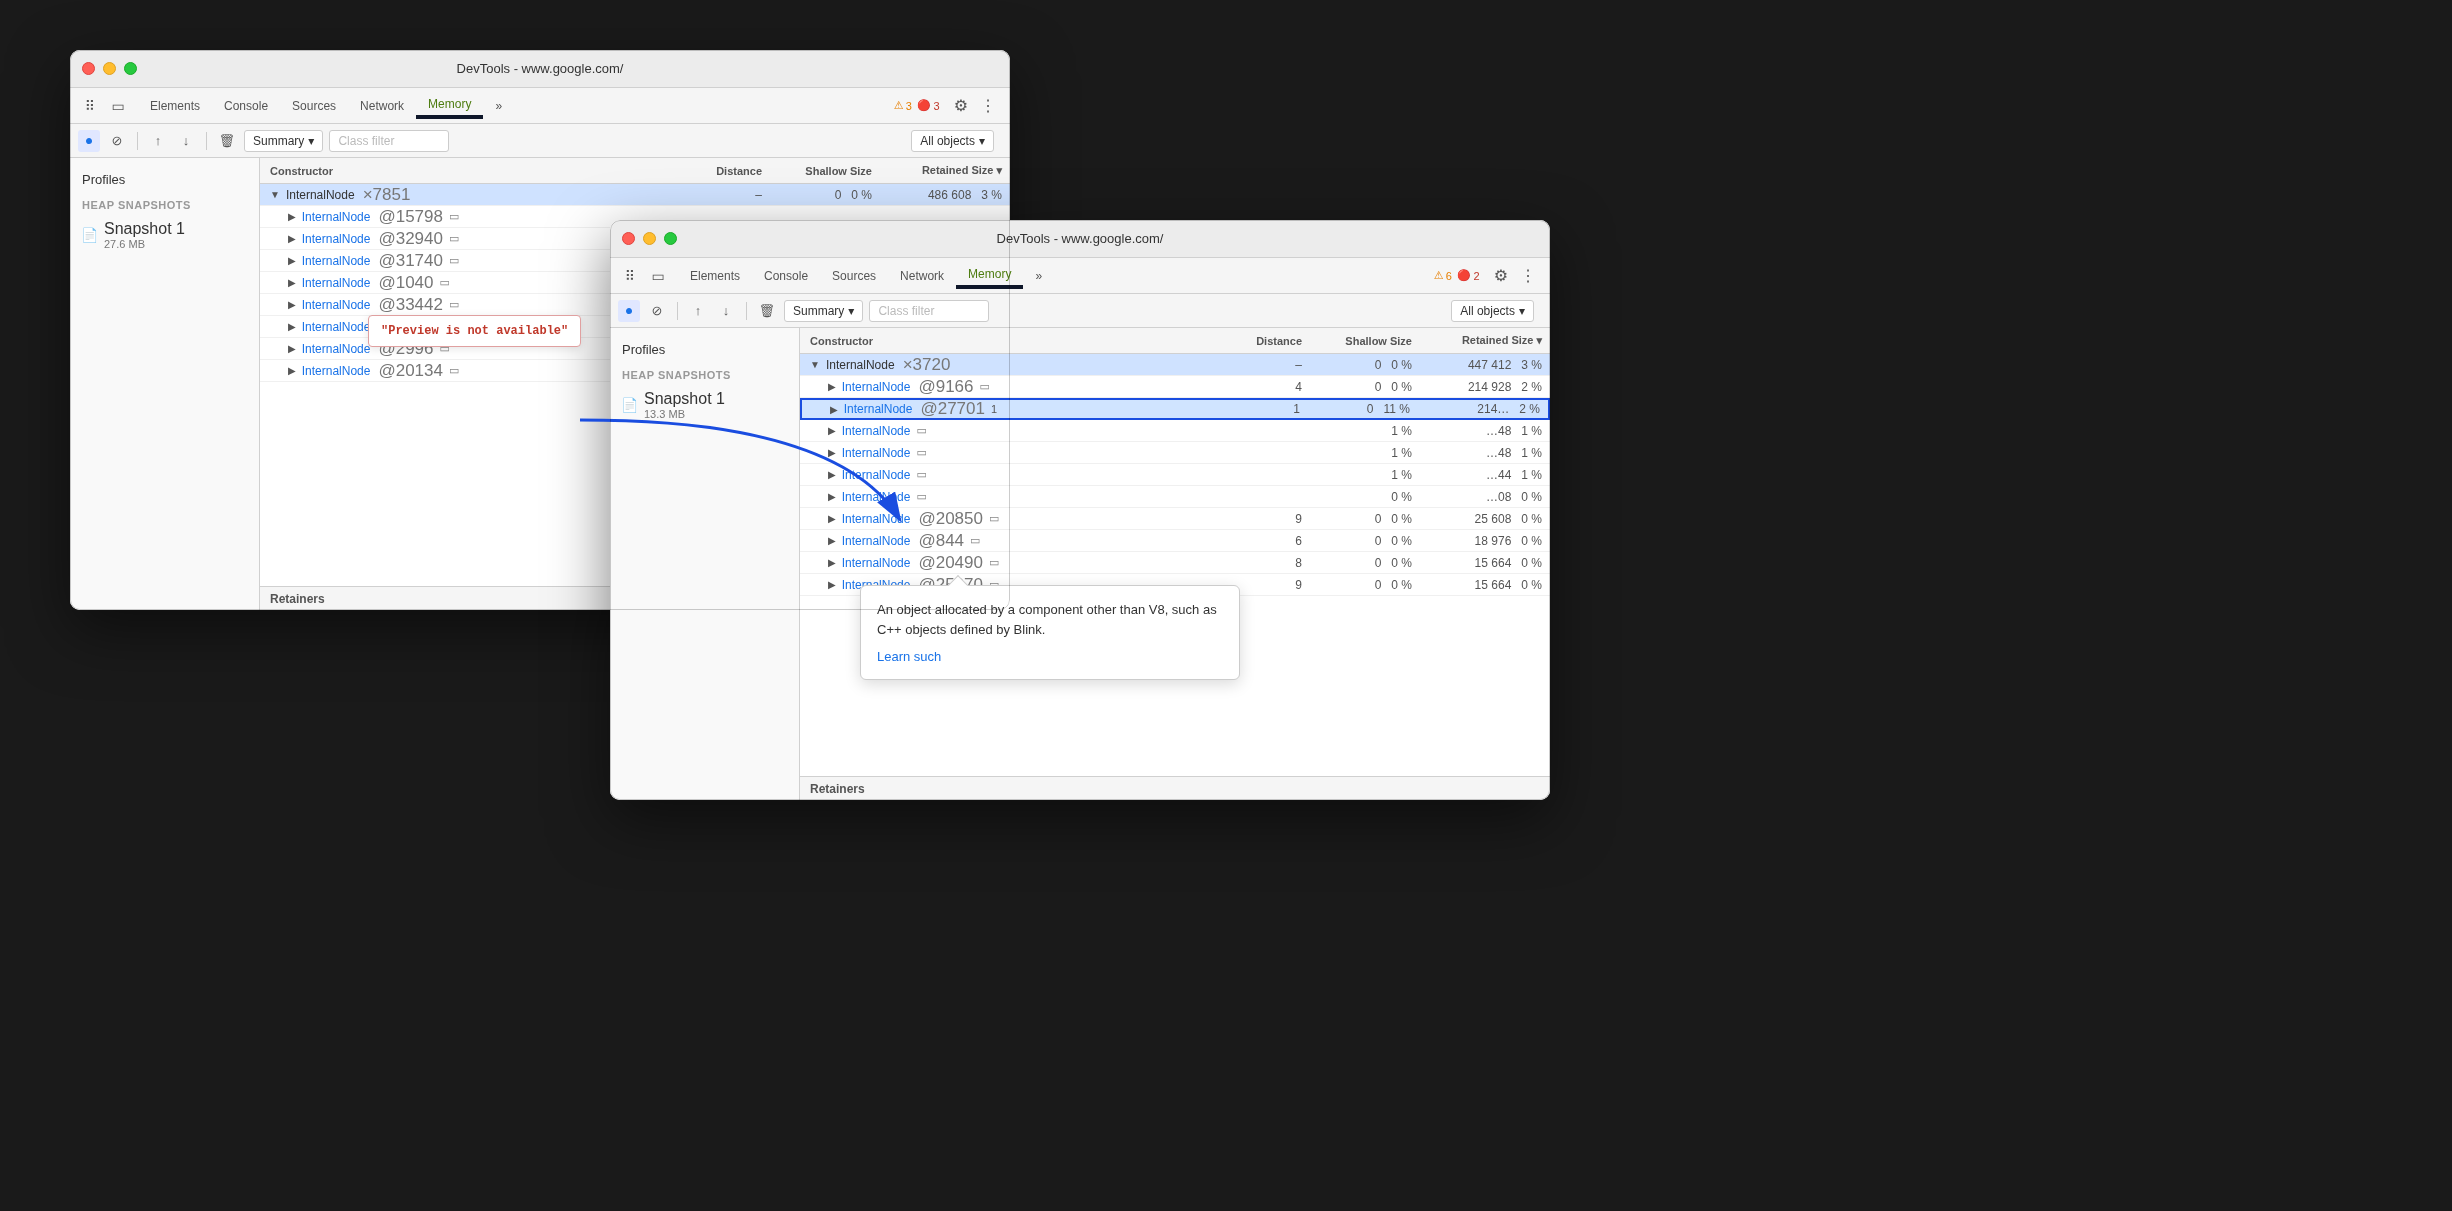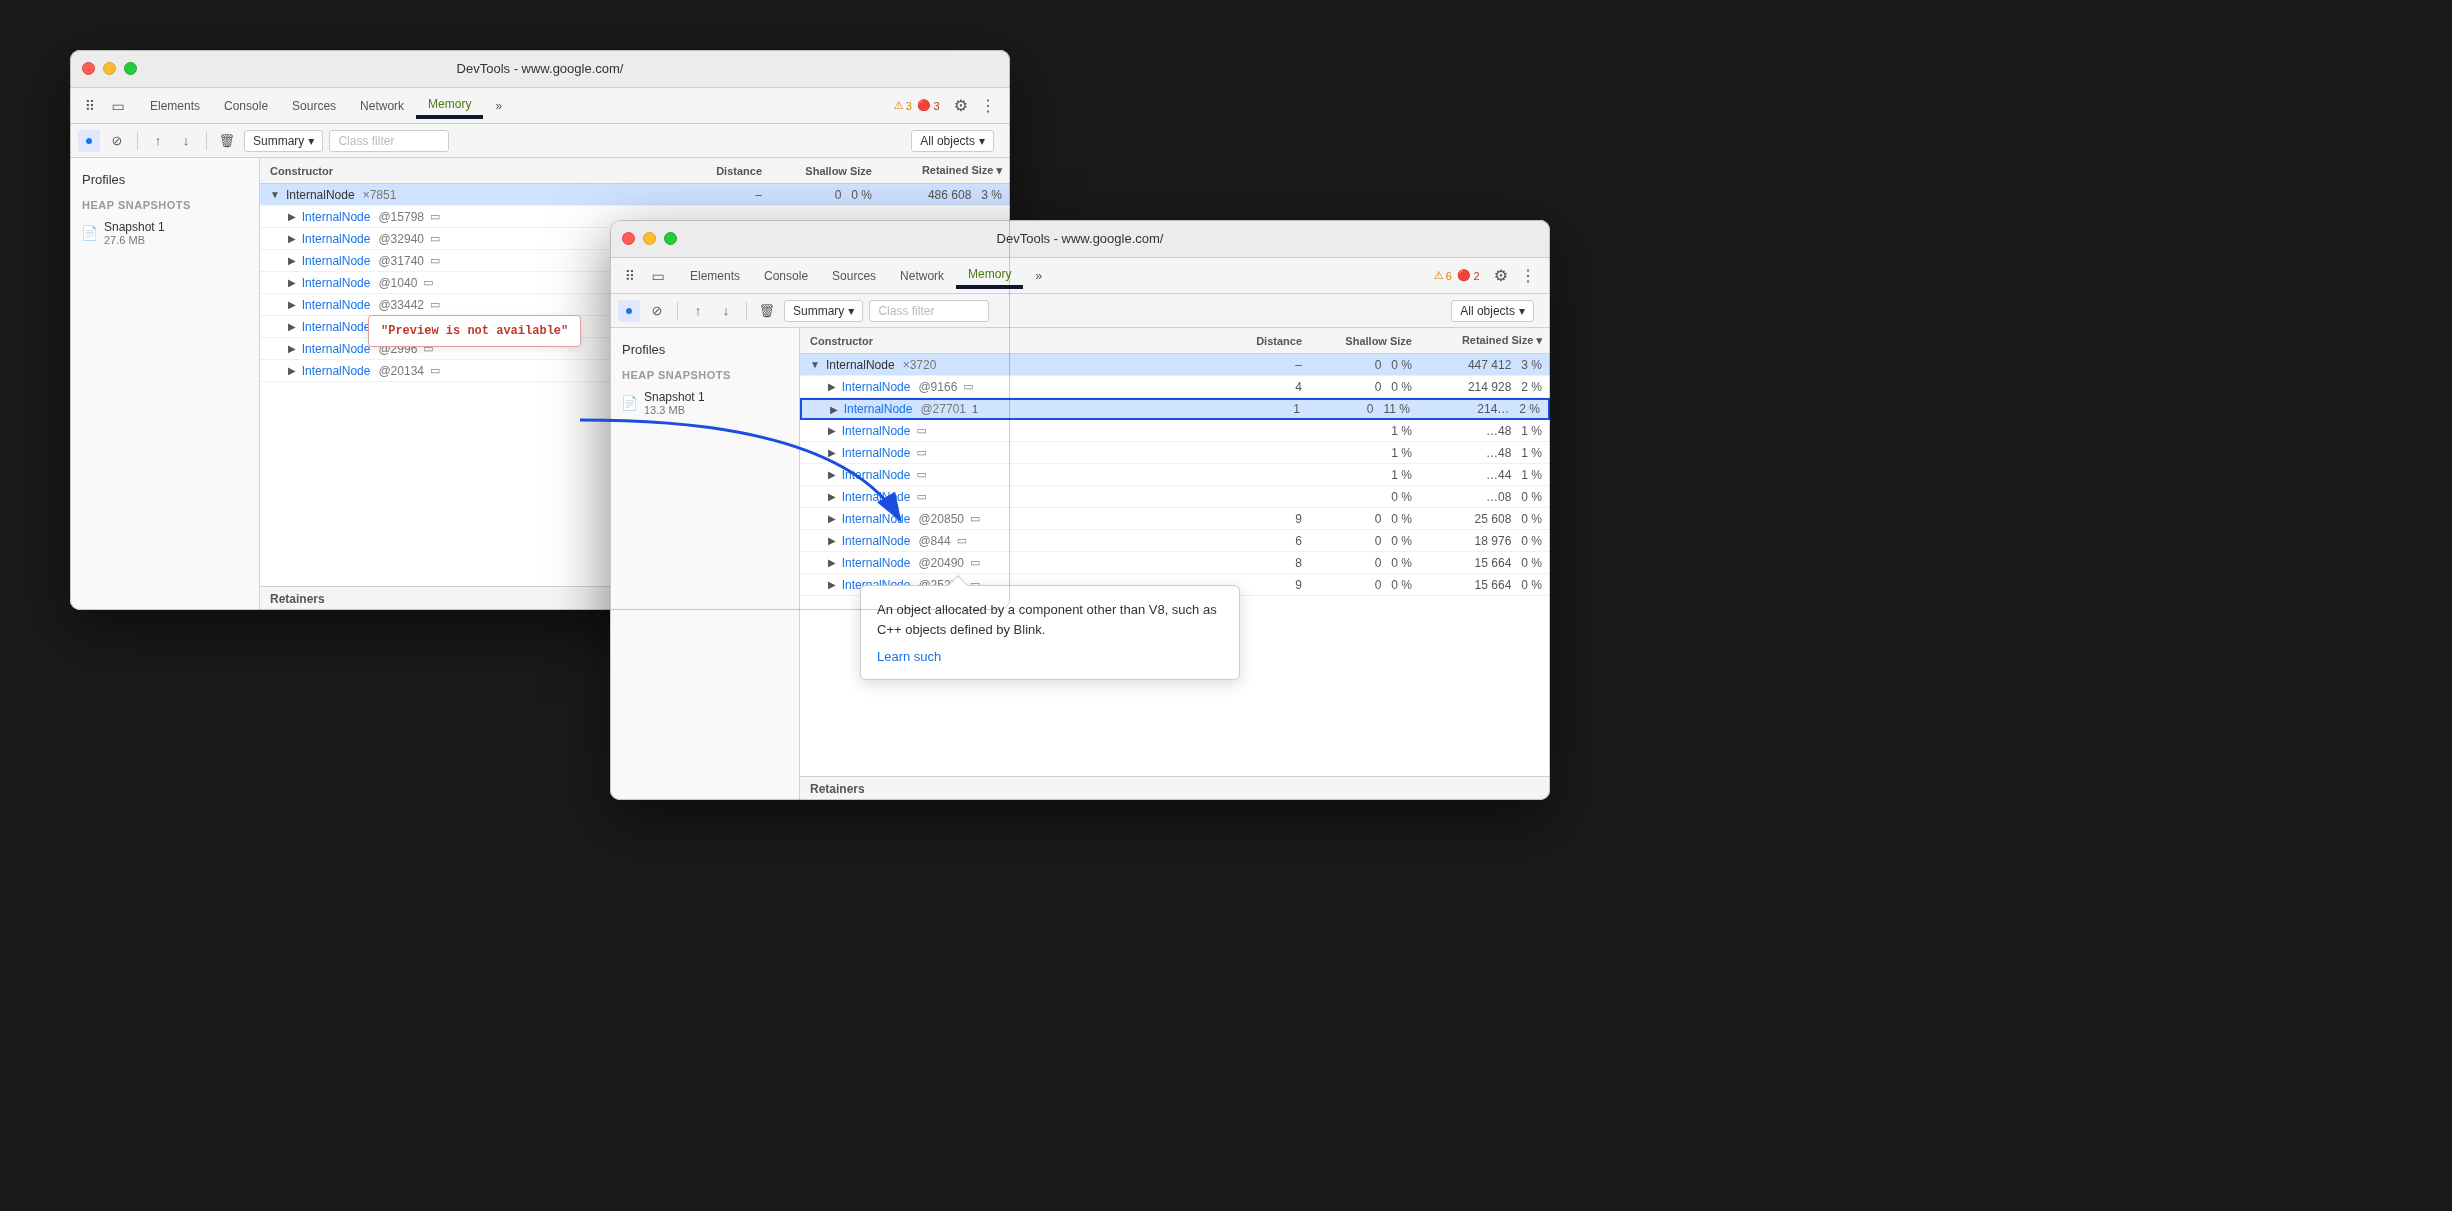--- a/index.html
+++ b/index.html
@@ -237,21 +237,21 @@
       display: flex;
       align-items: center;
       justify-content: center;
       font-size: 14px;
       color: #777;
     }
     .sidebar-item-info {
       display: flex;
       flex-direction: column;
     }
-    .sidebar-item-name { font-size: 12px; color: #333; }
+    .sidebar-item-name { font-size: 16px; color: #333; }
     .sidebar-item-size { font-size: 11px; color: #777; }
 
     
     .table-area {
       flex: 1;
       overflow: hidden;
       display: flex;
       flex-direction: column;
     }
     .table-header {
@@ -281,21 +281,21 @@
     .table-row.selected { background: #cfe2ff; }
     .table-row.highlighted { background: #e8f0fe; }
     .row-constructor { flex: 1; padding-left: 10px; display: flex; align-items: center; gap: 4px; white-space: nowrap; overflow: hidden; }
     .row-distance { width: 80px; text-align: right; padding-right: 8px; color: #555; }
     .row-shallow { width: 110px; text-align: right; padding-right: 8px; color: #555; }
     .row-retained { width: 130px; text-align: right; padding-right: 8px; color: #555; }
 
     .expand-arrow { font-size: 10px; color: #555; margin-right: 2px; cursor: pointer; }
     .constructor-name { color: #333; font-weight: 500; }
     .constructor-name.child { color: #1a73e8; }
-    .constructor-count { color: #777; margin-left: 4px; font-size: 12px; }
+    .constructor-count { color: #777; margin-left: 4px; font-size: 17px; }
     .node-icon { font-size: 11px; color: #888; margin-left: 2px; }
 
     .retainers-bar {
       height: 24px;
       background: #f5f5f5;
       border-top: 1px solid #d0d0d0;
       display: flex;
       align-items: center;
       padding: 0 10px;
       font-size: 12px;

